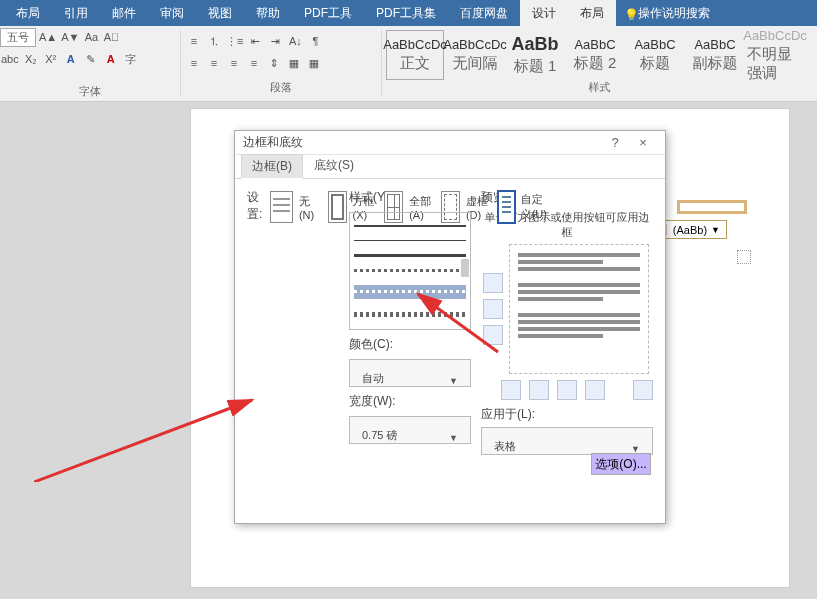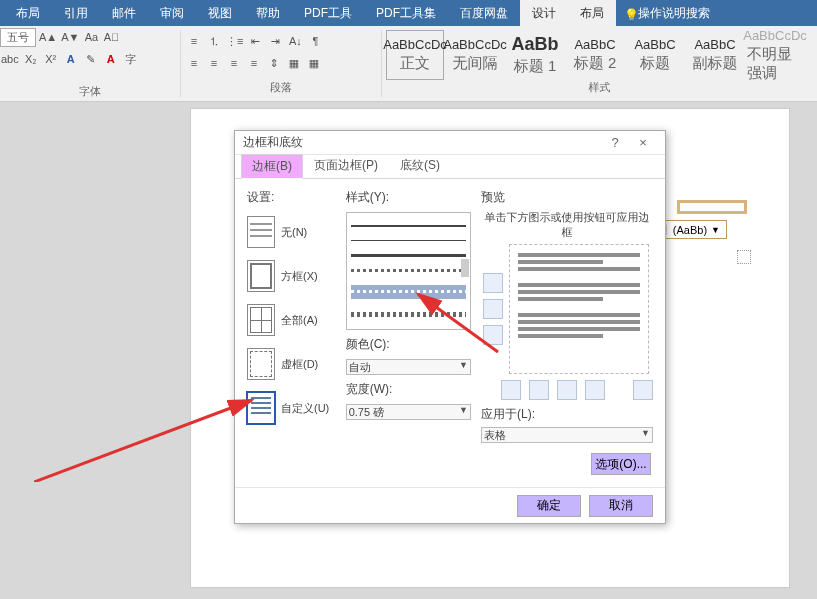--- a/index.html
+++ b/index.html
@@ -32,25 +32,25 @@
 .smart-caret { font-size: 9px; }
 .table-ghost { position: absolute; right: 70px; top: 200px; width: 70px; height: 14px; border: 3px solid #d9b37a; }
 .anchor-mark { position: absolute; right: 66px; top: 250px; width: 14px; height: 14px; border: 1px dotted #999; }
 
 .dialog { position: absolute; left: 234px; top: 130px; width: 432px; height: 394px; background: #fff; border: 1px solid #aaa; box-shadow: 2px 2px 8px rgba(0,0,0,0.3); display: flex; flex-direction: column; }
 .dialog-title { height: 24px; display: flex; align-items: center; padding: 0 8px; font-size: 12px; color: #444; border-bottom: 1px solid #e5e5e5; }
 .dialog-title .spacer { flex: 1; }
 .dialog-title .ctl { width: 28px; text-align: center; color: #666; font-size: 13px; }
 .dialog-tabs { height: 24px; display: flex; align-items: flex-end; padding: 0 6px; border-bottom: 1px solid #d5d5d5; font-size: 12px; }
 .dialog-tabs .dtab { padding: 3px 10px; border: 1px solid transparent; color: #555; }
-.dialog-tabs .dtab.active { border: 1px solid #d5d5d5; border-bottom: 1px solid #fff; background: #f0abfc; position: relative; top: 1px; }
+.dialog-tabs .dtab.active { border: 1px solid #d5d5d5; border-bottom: 1px solid #fff; background: #e5e5e5; position: relative; top: 1px; }
 
 .dialog-body { flex: 1; display: flex; padding: 10px 12px; gap: 10px; font-size: 12px; color: #444; }
 
-.col-setting { width: 92px; display: flex; flex-direction: column; gap: 8px; }
+.col-setting { width: 92px; display: flex; flex-direction: row; gap: 8px; }
 .col-setting .hdr { font-size: 12px; }
 .setting-item { display: flex; align-items: center; gap: 6px; height: 36px; font-size: 11px; }
 .setting-thumb { width: 28px; height: 32px; border: 1px solid #888; background: #fff; position: relative; }
 .setting-thumb .bar { position: absolute; left: 2px; right: 2px; height: 2px; background: #999; }
 .setting-item.selected .setting-thumb { border: 1px solid #2a5aaa; box-shadow: 0 0 0 1px #2a5aaa; }
 .setting-thumb.box::before { content:""; position:absolute; inset:2px; border:2px solid #777; }
 .setting-thumb.all .bar-grid{ position:absolute; inset:2px; border:1px solid #777;}
 .setting-thumb.all .bar-grid::before{content:"";position:absolute;left:0;right:0;top:50%;height:1px;background:#777;}
 .setting-thumb.all .bar-grid::after{content:"";position:absolute;top:0;bottom:0;left:50%;width:1px;background:#777;}
 .setting-thumb.dash .bar-grid{position:absolute;inset:2px;border:1px dashed #777;}
@@ -60,21 +60,21 @@
 .col-style { width: 130px; display: flex; flex-direction: column; gap: 6px; }
 .style-list { border: 1px solid #bbb; height: 118px; padding: 6px 4px; display: flex; flex-direction: column; justify-content: space-around; position: relative; }
 .style-line { height: 2px; background: #444; }
 .style-line.thin { height: 1px; }
 .style-line.wavy { height: 3px; background: repeating-linear-gradient(90deg,#666 0 3px,transparent 3px 6px); }
 .style-line.selected-row { background: #9aaed0; height: 14px; display:flex; align-items:center;}
 .style-line.selected-row .inner-wavy{flex:1;height:3px;background:repeating-linear-gradient(90deg,#fff 0 3px,transparent 3px 6px);}
 .scroll-thumb { position: absolute; right: 1px; top: 40%; width: 8px; height: 18px; background: #ccc; }
 
 .sel-row { display: flex; align-items: center; gap: 2px; }
-.sel-ctl { border: 1px solid #bbb; background: #f7f7f7; flex: 1; height: 16px; display: flex; align-items: flex-start; padding: 0 2px; font-size: 11px; justify-content: space-between; }
+.sel-ctl { border: 1px solid #bbb; background: #f7f7f7; flex: 1; height: 28px; display: flex; align-items: flex-end; padding: 0 12px; font-size: 11px; justify-content: space-between; }
 .caret { font-size: 9px; color: #555; }
 
 .col-preview { flex: 1; display: flex; flex-direction: column; }
 .preview-hint { text-align: center; font-size: 11px; margin: 4px 0; }
 .preview-pane { height: 130px; display: flex; }
 .pbtns { width: 24px; display: flex; flex-direction: column; gap: 6px; align-items: center; justify-content: center; }
 .pbtn { width: 20px; height: 20px; border: 1px solid #b8c4d8; background: #e8effa; }
 .pview { flex: 1; border: 1px dashed #bbb; margin: 0 4px; padding: 8px; display: flex; flex-direction: column; gap: 3px; }
 .pline { height: 4px; background: #8f8f8f; }
 .pline.short { width: 70%; }
@@ -199,21 +199,20 @@
 
 <div class="dialog">
   <div class="dialog-title">
     <span>边框和底纹</span>
     <span class="spacer"></span>
     <span class="ctl">?</span>
     <span class="ctl">×</span>
   </div>
   <div class="dialog-tabs">
     <span class="dtab active">边框(B)</span>
-    <span class="dtab">页面边框(P)</span>
     <span class="dtab">底纹(S)</span>
   </div>
   <div class="dialog-body">
     <div class="col-setting">
       <div class="hdr">设置:</div>
       <div class="setting-item">
         <div class="setting-thumb">
             <div class="bar" style="top:6px"></div>
             <div class="bar" style="top:12px"></div>
             <div class="bar" style="top:18px"></div>
@@ -310,24 +309,20 @@
       <div>应用于(L):</div>
       <div class="apply-row">
         <div class="sel-ctl" style="flex:1">
           <span>表格</span>
             <span class="caret">▼</span>
         </div>
       </div>
     </div>
   </div>
   <button class="btn opt">选项(O)...</button>
-  <div class="dialog-footer">
-    <button class="btn">确定</button>
-    <button class="btn">取消</button>
-  </div>
 </div>
 
 <svg class="arrow" style="left:34px;top:382px" width="268" height="100">
   <defs>
       <marker id="ah1" markerWidth="10" markerHeight="10" refX="8" refY="3" orient="auto">
         <path d="M0,0 L0,6 L9,3 z" fill="#e03030"></path>
       </marker>
     </defs>
   <line x1="0" y1="100" x2="218" y2="18" stroke="#e03030" stroke-width="3" marker-end="url(#ah1)"></line>
 </svg>

